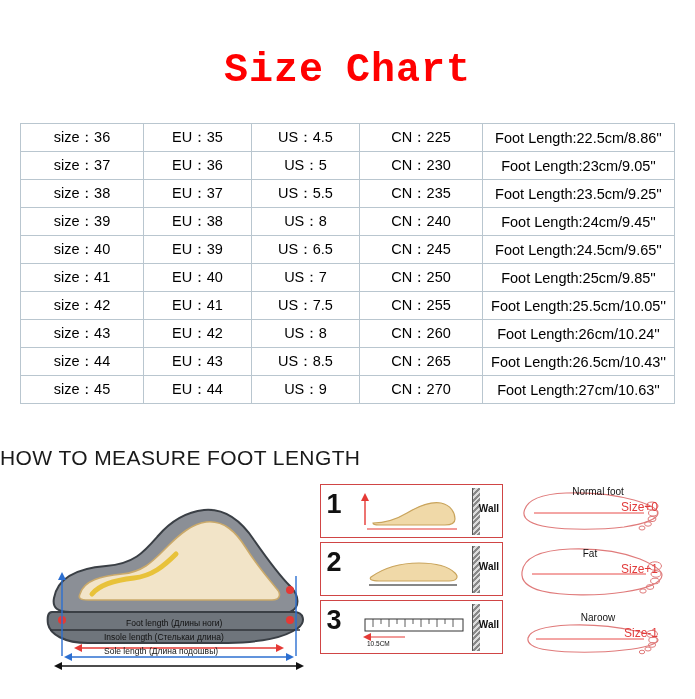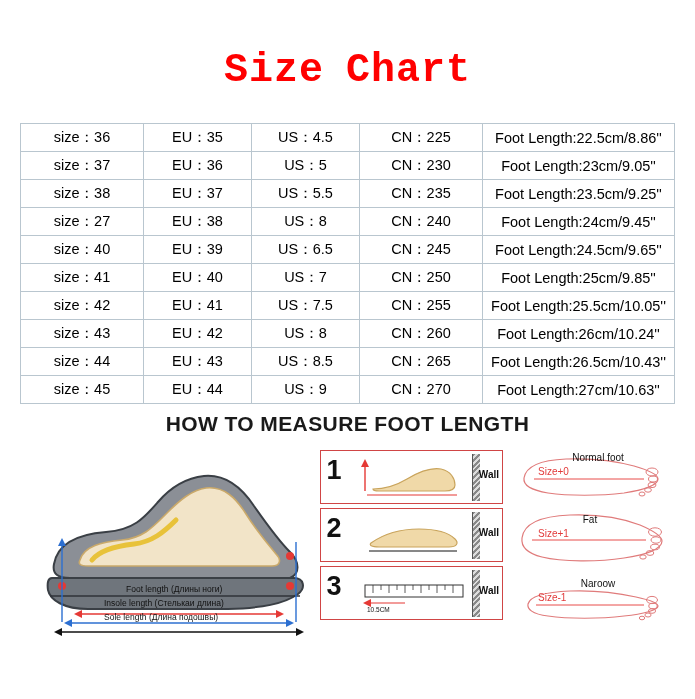--- a/index.html
+++ b/index.html
@@ -48,25 +48,25 @@
     overflow: hidden;
   }
   td.c-size { width: 110px; text-align: center; }
   td.c-eu   { width: 95px;  text-align: center; }
   td.c-us   { width: 95px;  text-align: center; }
   td.c-cn   { width: 110px; text-align: center; }
   td.c-fl   { text-align: center; }
 
   
   .howto {
-    text-align: center;
-    font-weight: bold;
+    text-align: left;
+    font-weight: normal;
     font-size: 21px;
     letter-spacing: 0.4px;
-    margin-top: 8px;
+    margin-top: 42px;
     color: #1a1a1a;
   }
   .bottom {
     position: relative;
     margin-top: 10px;
     height: 200px;
   }
   .panel-shoe {
     position: absolute;
     left: 18px;
@@ -126,23 +126,23 @@
   }
   .type-label {
     position: absolute;
     font-size: 10px;
     color: #111;
     text-align: center;
     width: 120px;
   }
   .type-size {
     position: absolute;
-    font-size: 10px;
+    font-size: 12px;
     color: #e23b3b;
-    text-align: left;
+    text-align: right;
     width: 120px;
   }
   .cap-line {
     position: absolute;
     font-size: 8.5px;
     color: #111;
     white-space: nowrap;
   }
 </style>
 </head>
@@ -170,21 +170,21 @@
         <td class="c-fl">Foot Length:23cm/9.05''</td>
       </tr>
       <tr>
         <td class="c-size">size：38</td>
         <td class="c-eu">EU：37</td>
         <td class="c-us">US：5.5</td>
         <td class="c-cn">CN：235</td>
         <td class="c-fl">Foot Length:23.5cm/9.25''</td>
       </tr>
       <tr>
-        <td class="c-size">size：27</td>
+        <td class="c-size">size：39</td>
         <td class="c-eu">EU：38</td>
         <td class="c-us">US：8</td>
         <td class="c-cn">CN：240</td>
         <td class="c-fl">Foot Length:24cm/9.45''</td>
       </tr>
       <tr>
         <td class="c-size">size：40</td>
         <td class="c-eu">EU：39</td>
         <td class="c-us">US：6.5</td>
         <td class="c-cn">CN：245</td>

